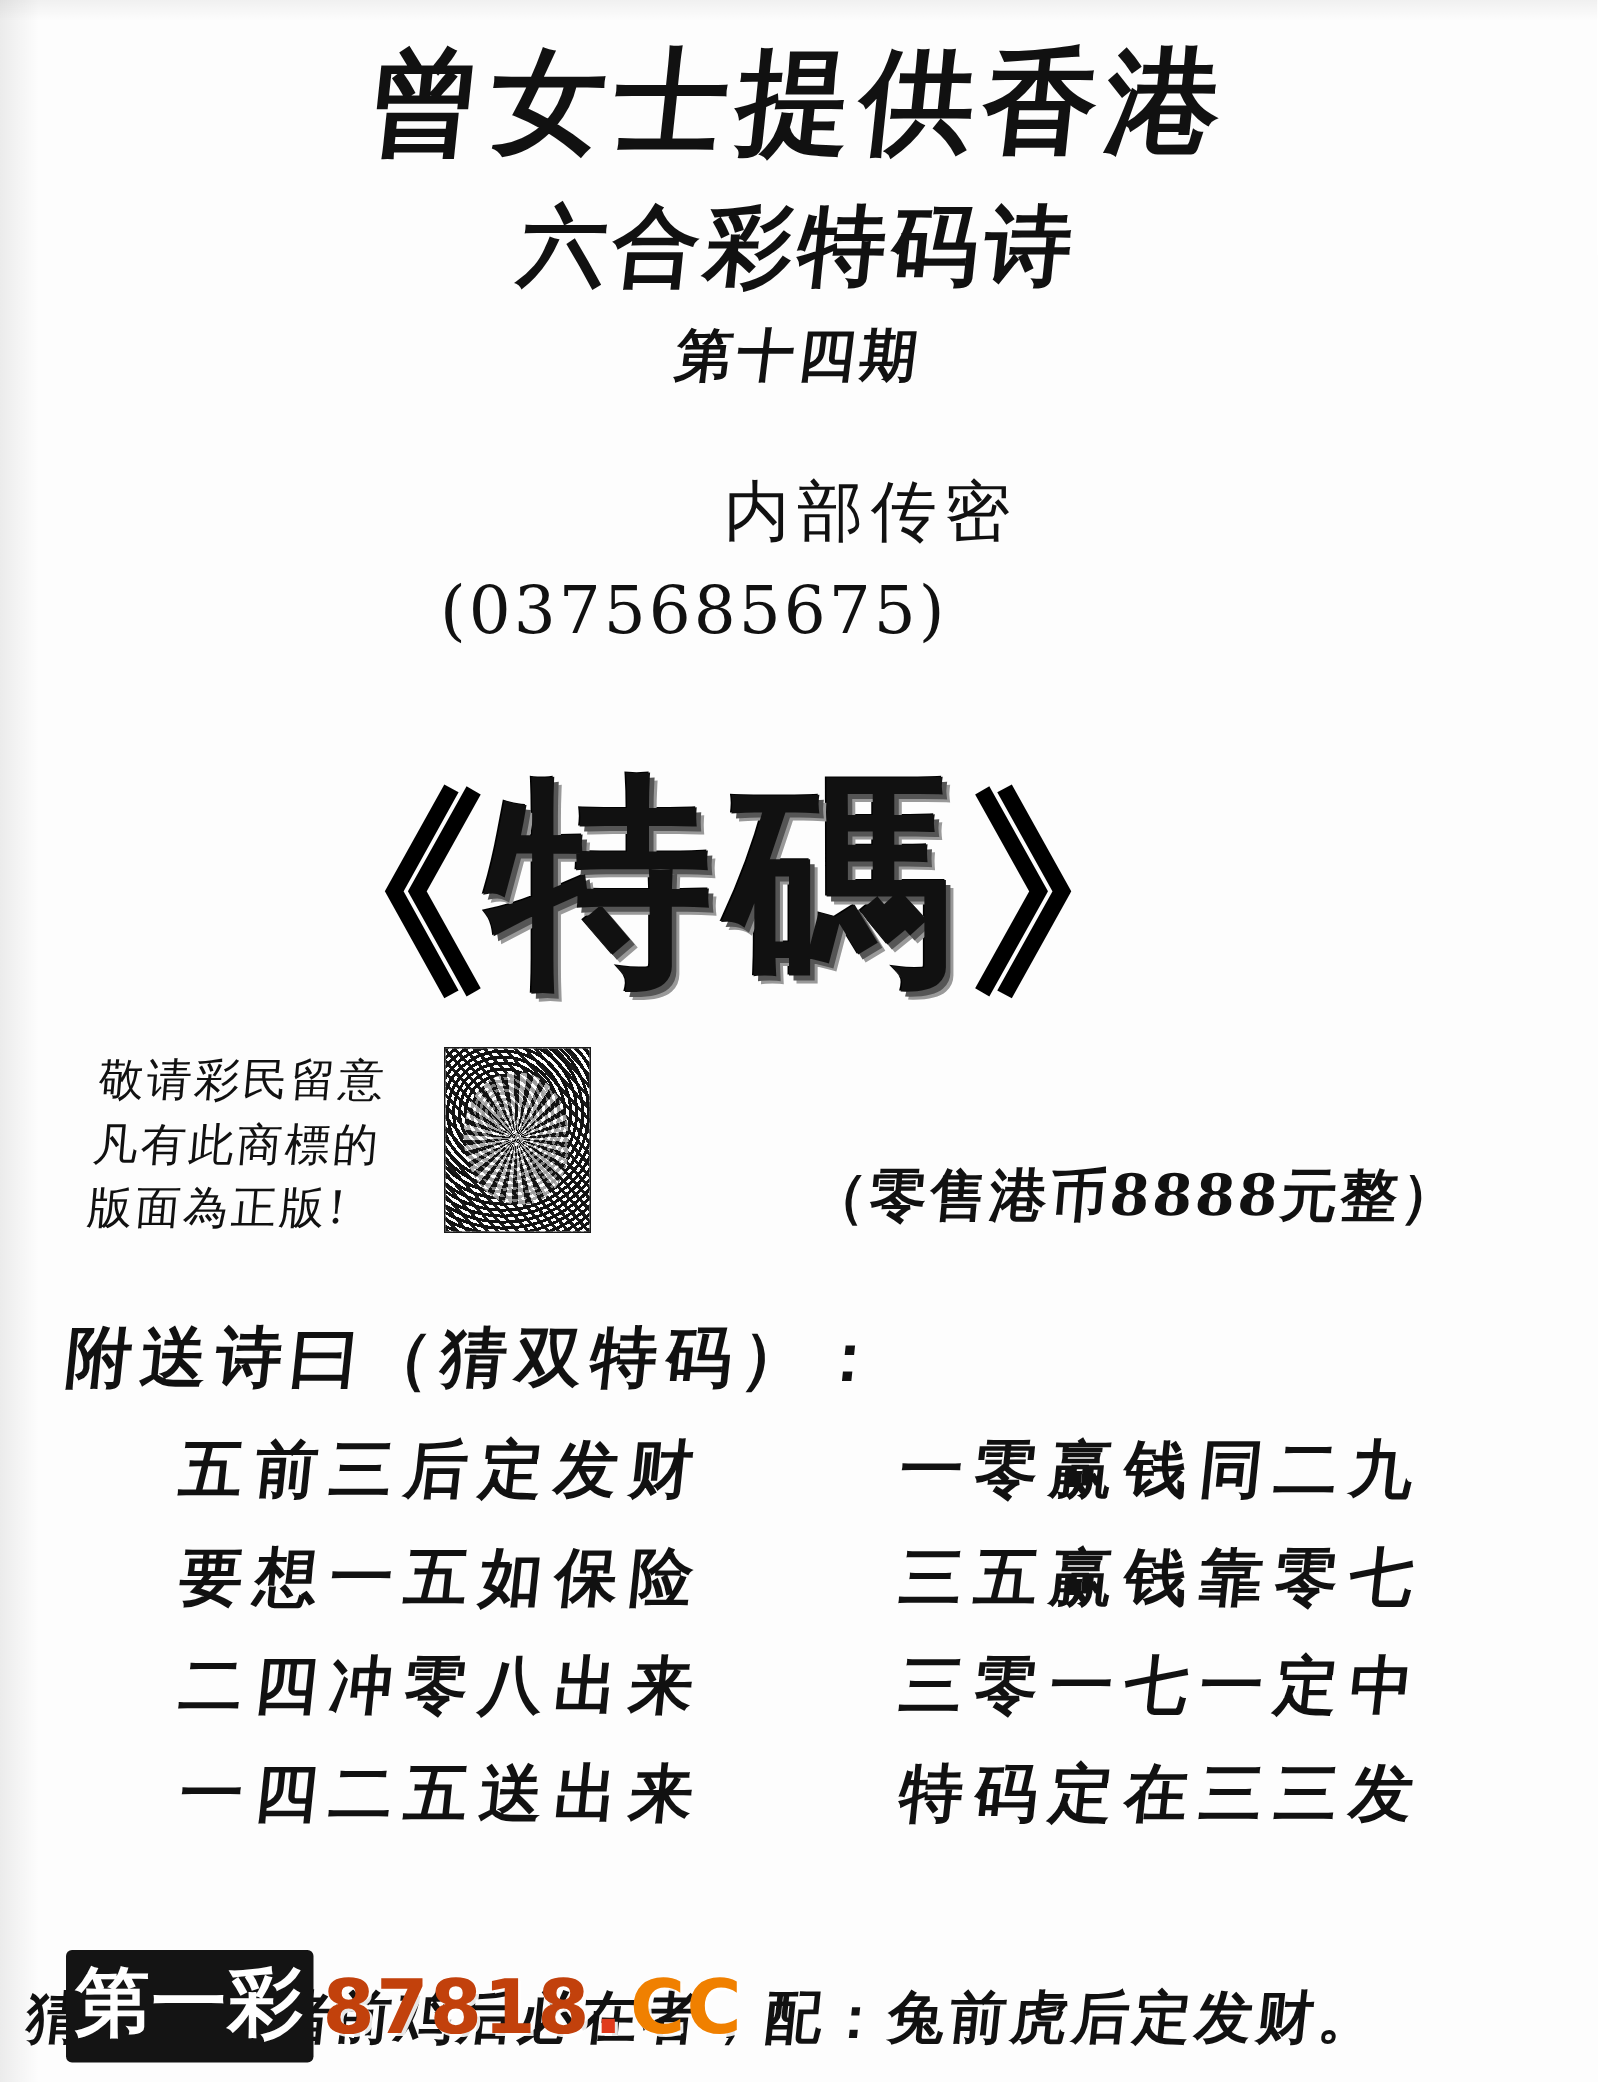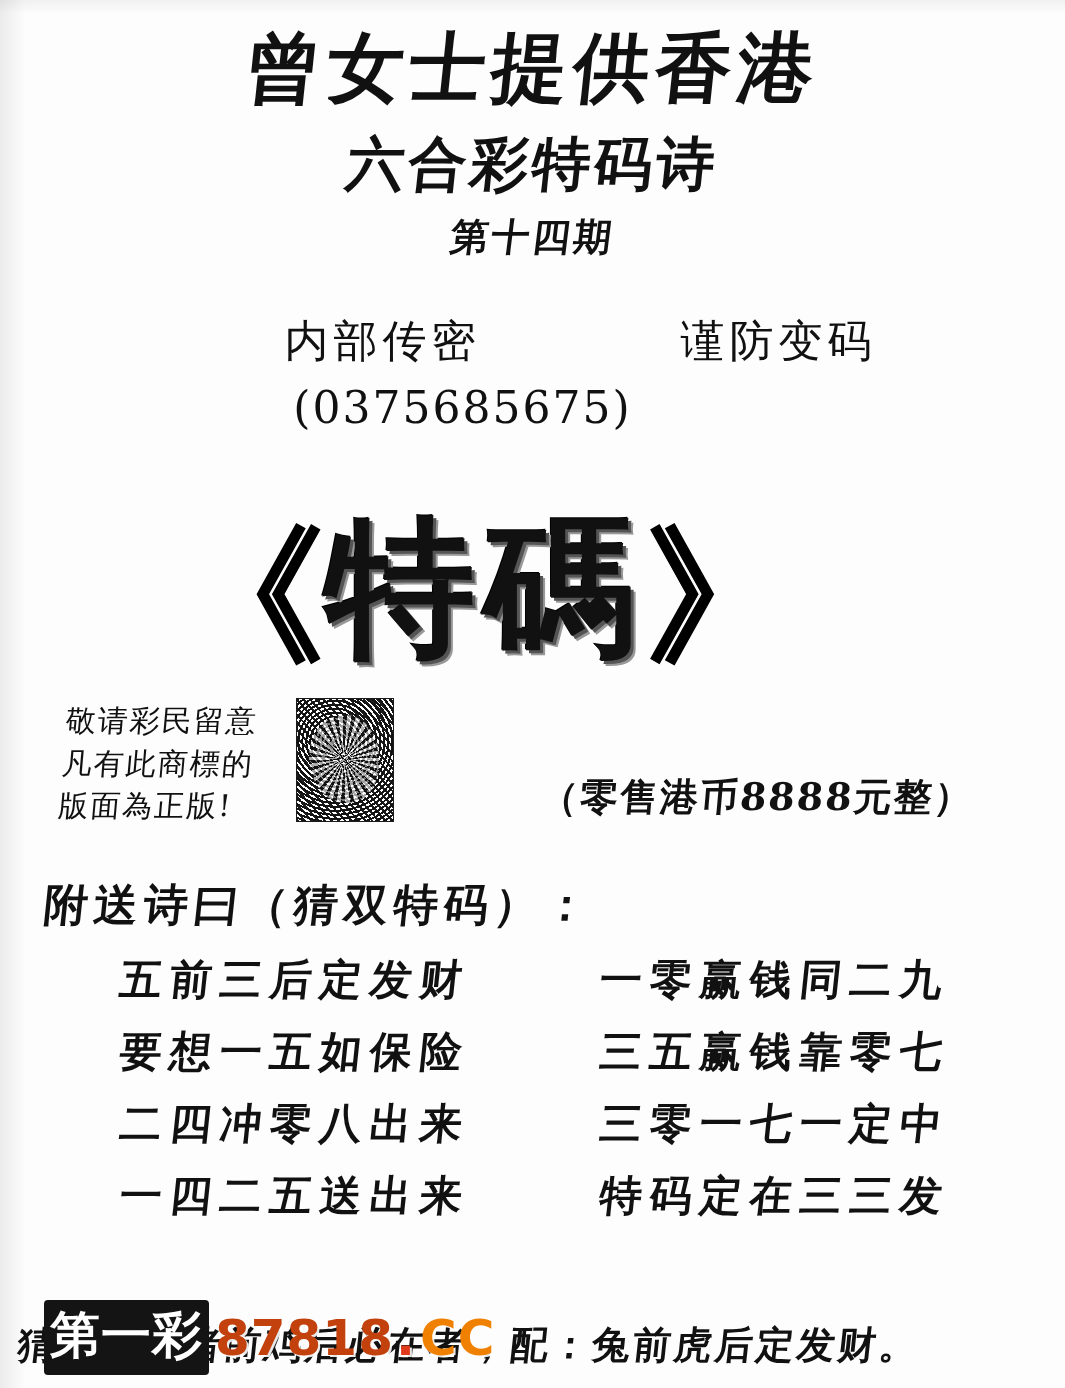--- a/index.html
+++ b/index.html
@@ -258,21 +258,20 @@
 
   <div class="scan-edge-left"></div>
   <div class="scan-edge-top"></div>
 
   <div class="title-line-1">曾女士提供香港</div>
   <div class="title-line-2">六合彩特码诗</div>
   <div class="issue-line">第十四期</div>
 
   <div class="subrow">
     <span>内部传密</span>
-    <span>谨防变码</span>
   </div>
 
   <div class="phone">(0375685675)</div>
 
   <div class="bigcode">
     <span class="paren">《</span><span class="word">特碼</span><span class="paren">》</span>
   </div>
 
   <div class="notice" style="white-space: pre-line;">敬请彩民留意
 凡有此商標的

